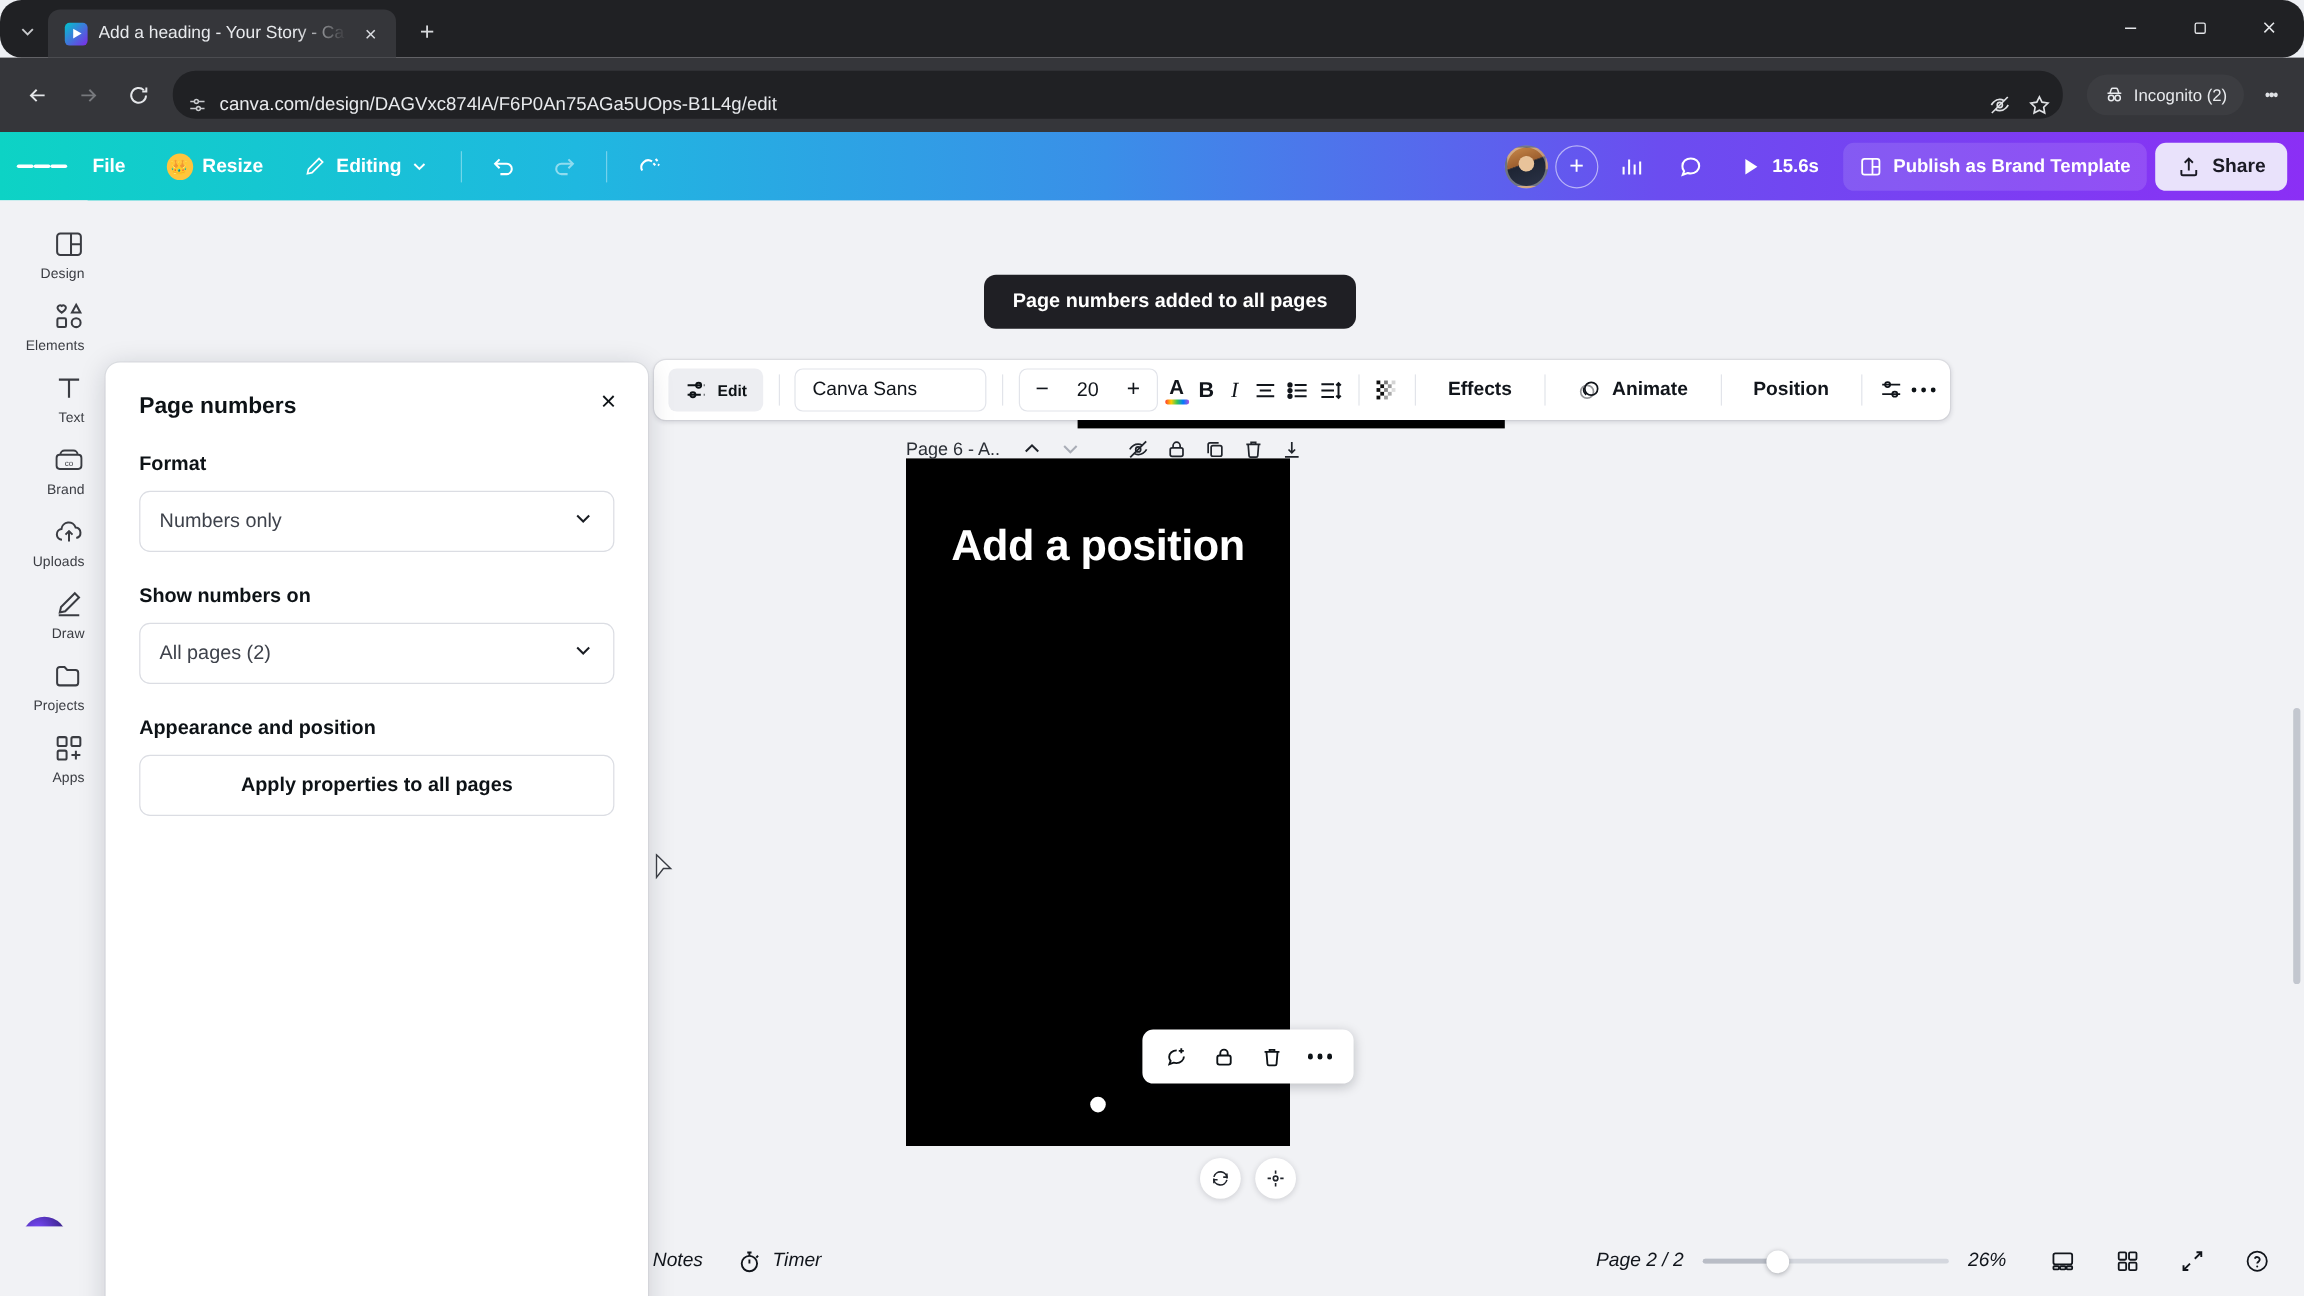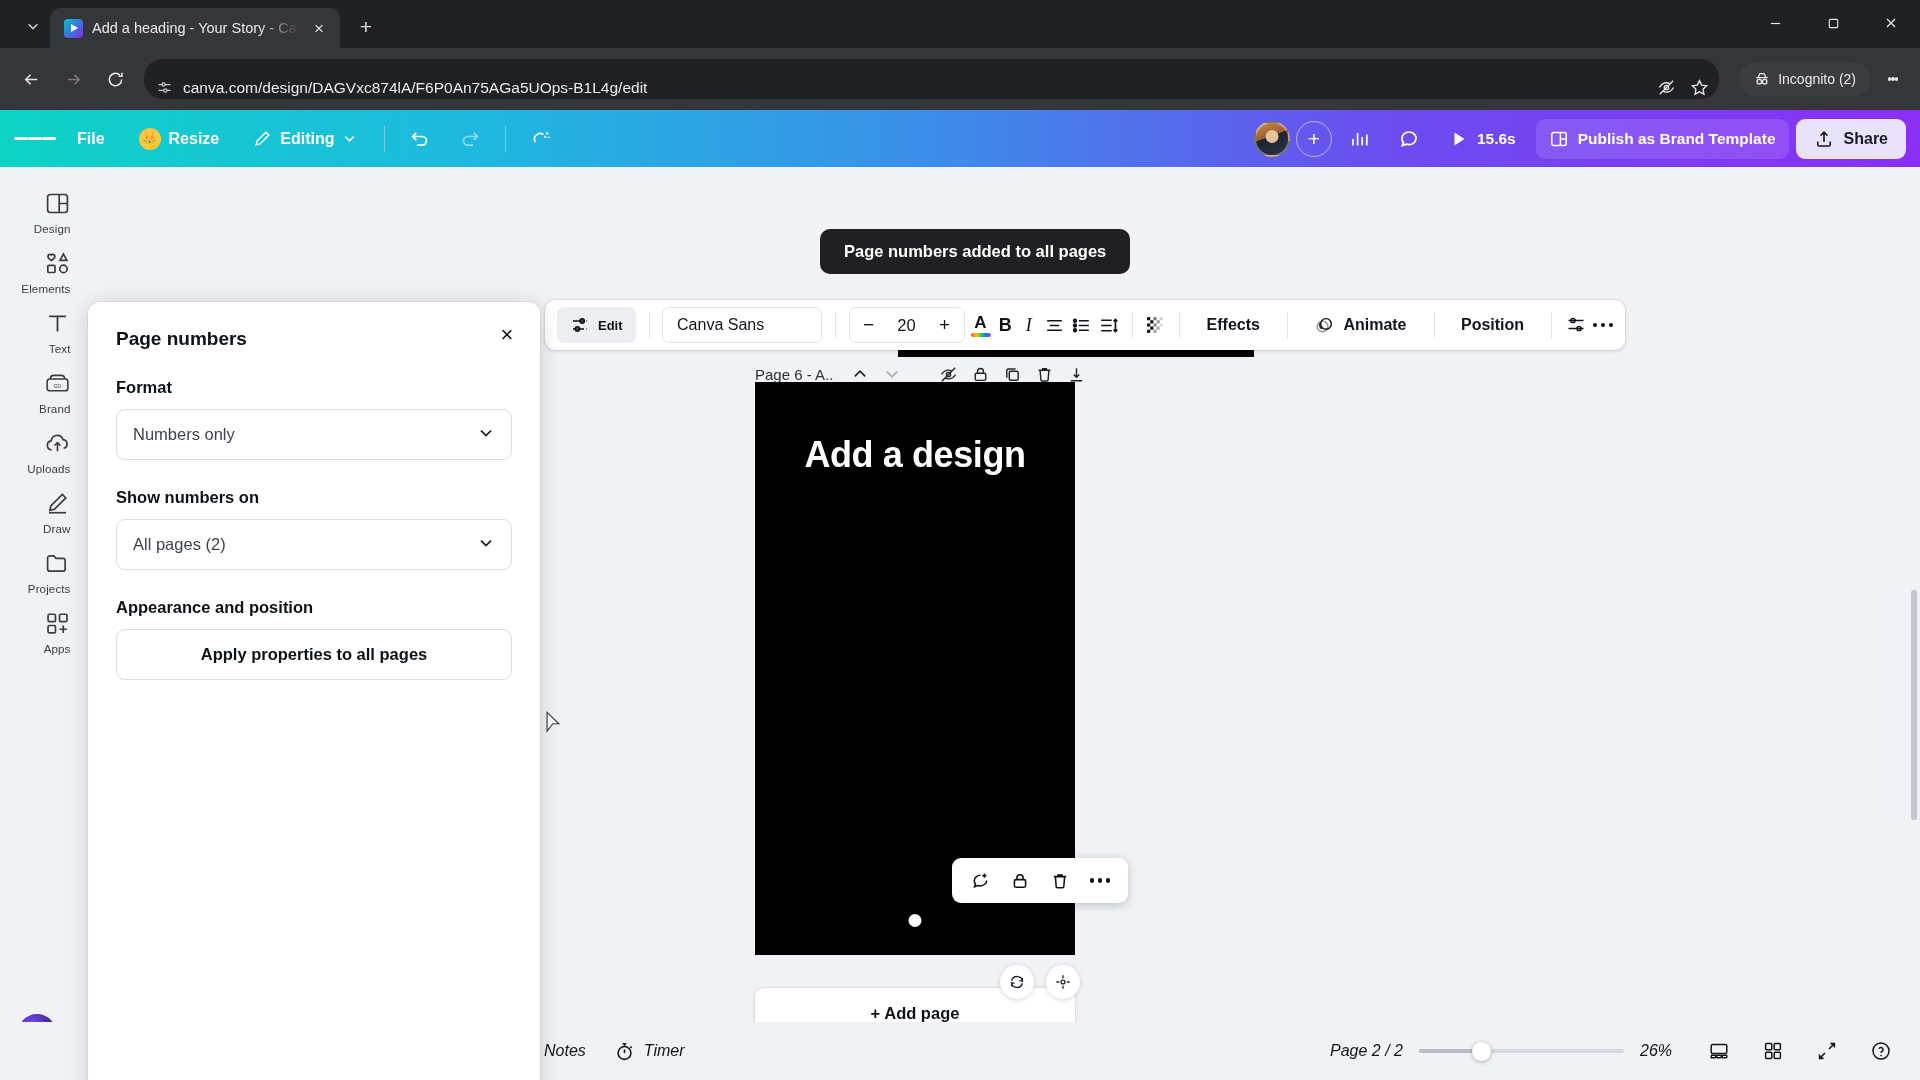--- a/index.html
+++ b/index.html
@@ -7,22 +7,23 @@
     width: 1920px; height: 1080px;
     font-family: "Liberation Sans", sans-serif;
     overflow: hidden;
     background: #eef0f4;
   }
 
   
   #browser-chrome { width: 1920px; }
   #tabstrip {
     height: 48px; background: #202124;
-    display: flex; align-items: flex-end; padding-left: 16px;
+    display: flex; align-items: flex-end; padding-left: 6px;
     position: relative;
+    border-radius: 18px;
   }
   .tabstrip-chevron {
     width: 34px; height: 34px; margin-bottom: 5px;
     display: flex; align-items: center; justify-content: center;
     border-radius: 8px; color: #c8cacd;
   }
   .tab {
     height: 40px; width: 290px; background: #35363a;
     border-radius: 10px 10px 0 0;
     display: flex; align-items: center; gap: 9px;
@@ -737,21 +738,21 @@
         </svg>
     </span>
     <span class="ph-btn">
       <svg width="19" height="19" viewBox="0 0 20 20" fill="none" stroke="currentColor" stroke-width="1.5">
           <path d="M10 3.4v9.6M7.1 10.1L10 13l2.9-2.9M4 16.6h12"></path>
         </svg>
     </span>
   </div>
 
   <div id="page-canvas">
-    <div id="page-heading">Add a design</div>
+    <div id="page-heading">Add a position</div>
     <div id="page-dot"></div>
   </div>
 
   <div id="elem-toolbar">
     <span class="et-btn">
       <svg width="20" height="20" viewBox="0 0 20 20" fill="none" stroke="currentColor" stroke-width="1.55">
           <path d="M16.6 9.4c0 3-2.8 5.5-6.3 5.5-.8 0-1.6-.13-2.3-.37L4.5 15.8l1-2.7a5.2 5.2 0 01-1.2-3.3c0-3 2.8-5.5 6.3-5.5"></path>
           <path d="M14.4 2.6v4.2M12.3 4.7h4.2"></path>
         </svg>
     </span>
@@ -785,21 +786,20 @@
         </svg>
     </span>
     <span class="pt-btn">
       <svg width="18" height="18" viewBox="0 0 20 20" fill="none" stroke="currentColor" stroke-width="1.5">
           <circle cx="10" cy="10" r="2.1"></circle>
           <path d="M10 2.6v3.1M10 14.3v3.1M2.6 10h3.1M14.3 10h3.1"></path>
         </svg>
     </span>
   </div>
 
-  <div id="add-page">+ Add page</div>
 
   <svg id="cursor" viewBox="0 0 14 20">
     <path d="M1 1l11 10.6H6.4L1 18.5z" fill="#f4f5f7" stroke="#3a3d44" stroke-width="1.1"></path>
   </svg>
 
   <div id="vscroll"></div>
 
   <div id="panel">
     <div class="panel-body">
       <div class="panel-title">Page numbers</div>

